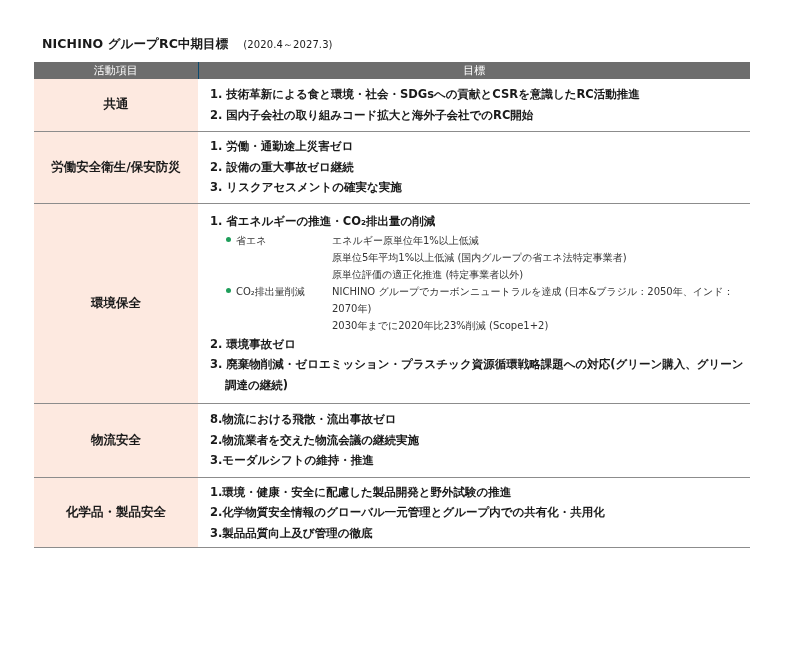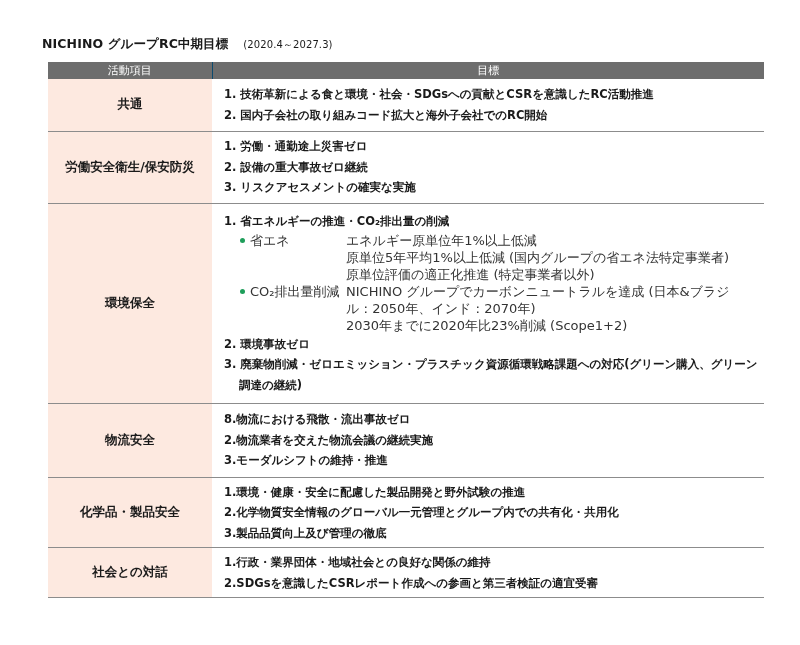--- a/index.html
+++ b/index.html
@@ -1,27 +1,27 @@
 <!DOCTYPE html>
 <html><head>
 <meta charset="utf-8">
 <style>
   html, body { margin:0; padding:0; background:#ffffff; }
   body { width:800px; height:645px; position:relative; font-family:"DejaVu Sans","Liberation Sans",sans-serif; color:#1a1a1a; overflow:hidden; }
   .title { position:absolute; left:42px; top:36px; font-size:12.5px; font-weight:bold; letter-spacing:0.1px; }
   .title .range { font-weight:normal; margin-left:15px; font-size:10px; }
-  table { position:absolute; left:48px; top:62px; width:716px; border-collapse:collapse; table-layout:fixed; }
+  table { position:absolute; left:34px; top:62px; width:716px; border-collapse:collapse; table-layout:fixed; }
   th { background:#6d6d6d; color:#ffffff; font-weight:normal; font-size:11px; height:17px; padding:0; text-align:center; border-left:1px solid #0c4a6e; }
   th:first-child { border-left:none; }
   td { border-bottom:1.5px solid #8c8c8c; vertical-align:middle; font-size:11.5px; padding:8px; }
   td.cat { background:#fde9e0; text-align:center; font-weight:bold; font-size:12.5px; }
   td.goals { padding:4px 0 4px 12px; }
   .line { line-height:20.5px; font-weight:bold; white-space:nowrap; }
   .line.wrap { white-space:normal; padding-left:15px; text-indent:-15px; padding-right:6px; }
-  .sub { display:flex; font-size:13px; font-weight:normal; color:#333; line-height:17px; margin-left:16px; }
+  .sub { display:flex; font-size:10px; font-weight:normal; color:#333; line-height:17px; margin-left:16px; }
   .sub .dot { display:inline-block; width:5px; height:5px; border-radius:50%; background:#1e9e5a; margin-right:5px; vertical-align:middle; position:relative; top:-1px; }
   .sub .label { width:106px; flex-shrink:0; }
   .sub .desc { flex:1; padding-right:10px; }
   .sub .desc div { line-height:17px; }
 </style>
 </head>
 <body>
 
 <div class="title">
   <span>NICHINO グループRC中期目標</span><span class="range">(2020.4～2027.3)</span>
@@ -92,21 +92,14 @@
 
     <tr style="height:70px">
       <td class="cat">化学品・製品安全</td>
       <td class="goals">
         <div class="line">1.環境・健康・安全に配慮した製品開発と野外試験の推進</div>
         <div class="line">2.化学物質安全情報のグローバル一元管理とグループ内での共有化・共用化</div>
         <div class="line">3.製品品質向上及び管理の徹底</div>
       </td>
     </tr>
 
-    <tr style="height:50px">
-      <td class="cat">社会との対話</td>
-      <td class="goals">
-        <div class="line">1.行政・業界団体・地域社会との良好な関係の維持</div>
-        <div class="line">2.SDGsを意識したCSRレポート作成への参画と第三者検証の適宜受審</div>
-      </td>
-    </tr>
   </tbody>
 </table>
 
 </body></html>

